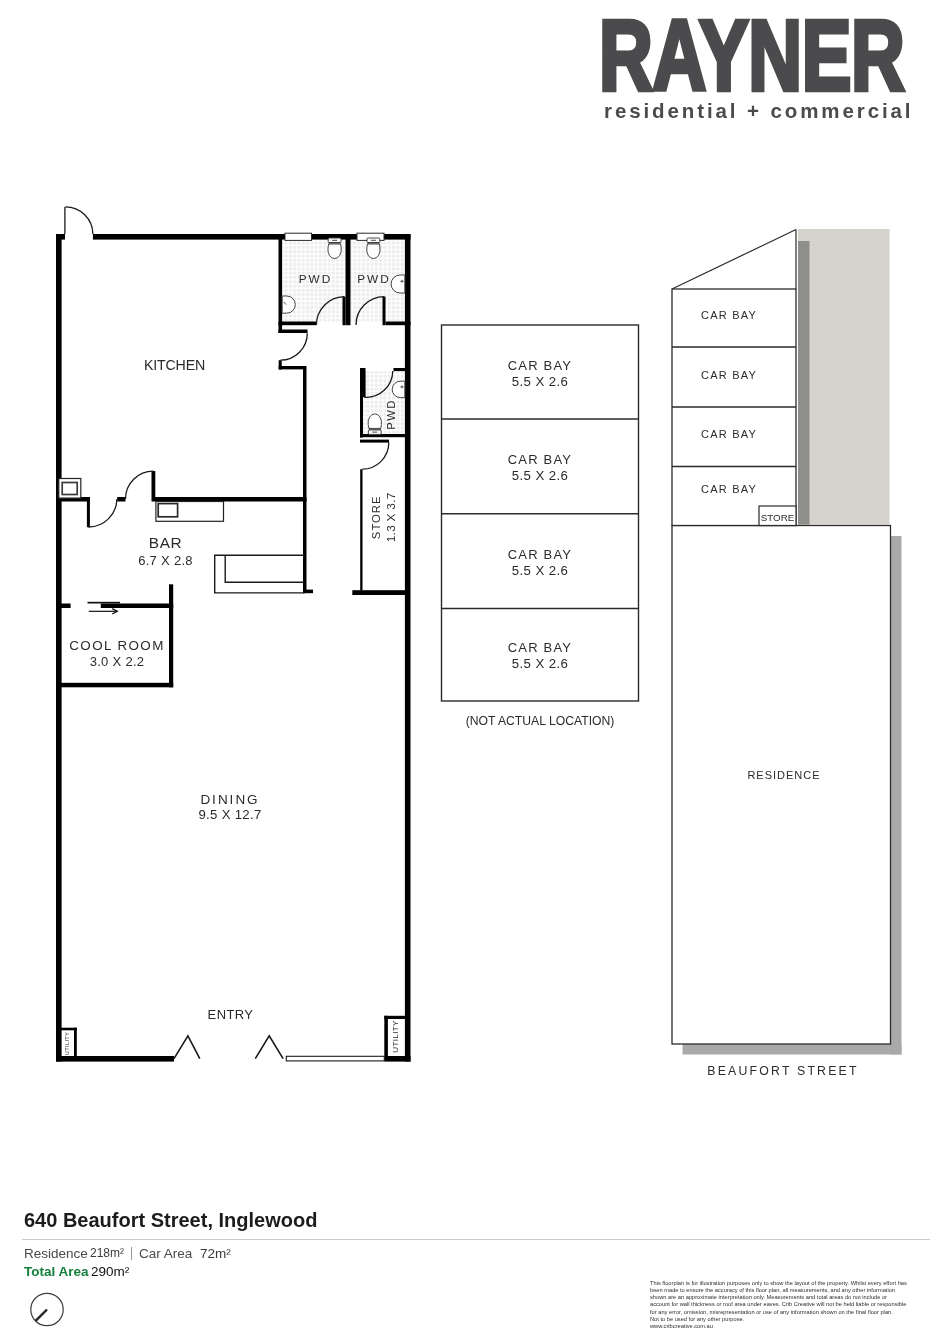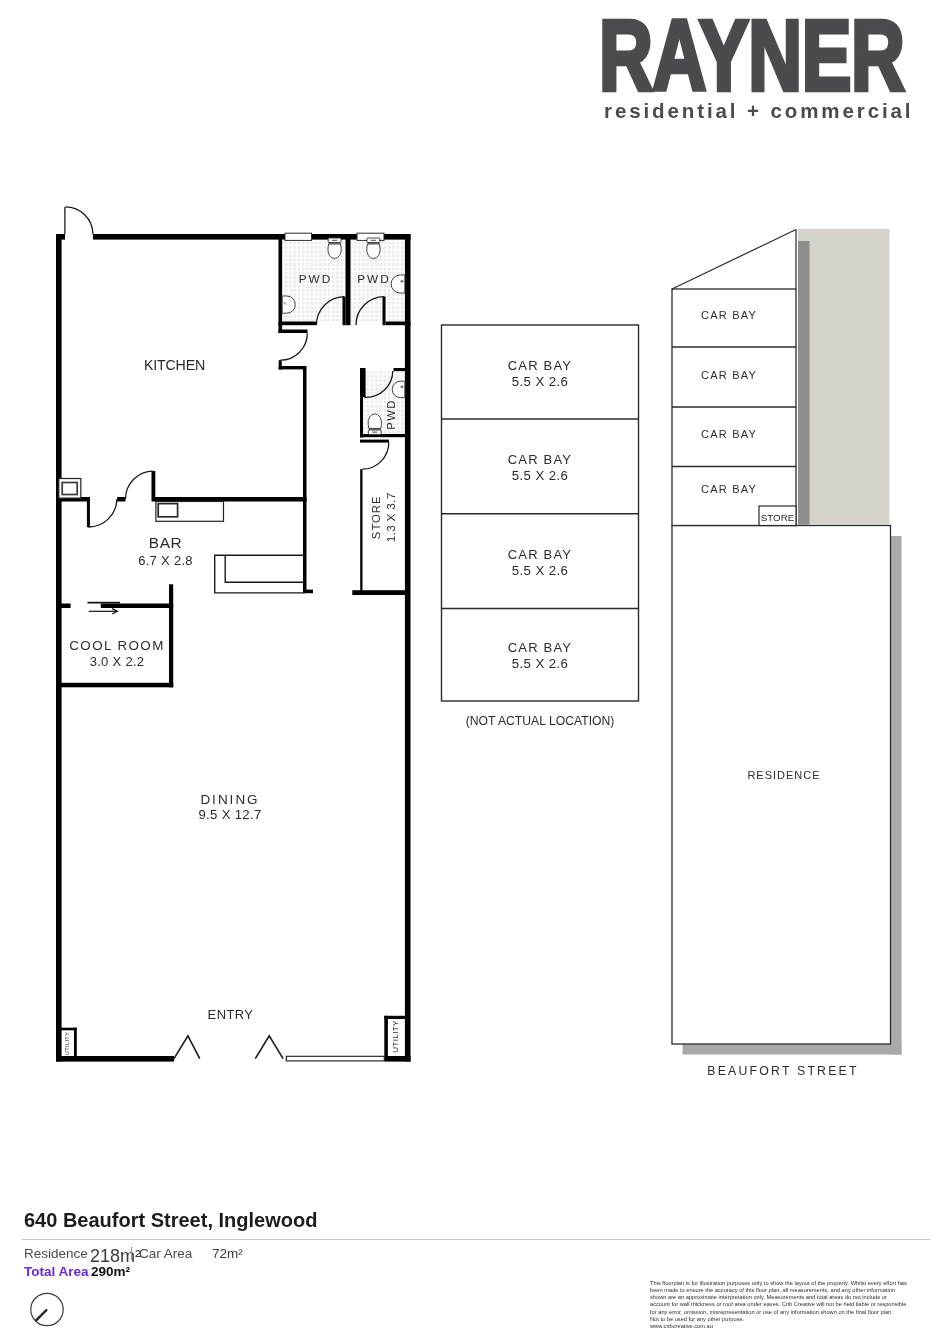--- a/index.html
+++ b/index.html
@@ -301,27 +301,27 @@
     <text x="783" y="1074.5" font-size="12.3" letter-spacing="2.2">BEAUFORT STREET</text>
   </g>
 </g>
 </svg>
 
 <div class="abs" style="left:24px;top:1209px;font-size:20px;font-weight:bold;color:#1c1c1c;">640 Beaufort Street, Inglewood</div>
 
 <div class="abs" style="left:22px;top:1239px;width:908px;height:1px;background:#c9c9c9;"></div>
 
 <div class="abs" style="left:24px;top:1246px;font-size:13.5px;color:#4a4a4a;">Residence</div>
-<div class="abs" style="left:90px;top:1246px;font-size:18px;color:#3a3a3a;">218m²</div>
+<div class="abs" style="left:90px;top:1246px;font-size:12px;color:#3a3a3a;">218m²</div>
 <div class="abs" style="left:131px;top:1247px;width:1px;height:13px;background:#9a9a9a;"></div>
 <div class="abs" style="left:139px;top:1246px;font-size:13.5px;color:#4a4a4a;">Car Area</div>
-<div class="abs" style="left:212px;top:1246px;font-size:13.5px;color:#3a3a3a;">72m²</div>
-
-<div class="abs" style="left:24px;top:1264px;font-size:13.5px;font-weight:bold;color:#6d28d9;">Total Area</div>
-<div class="abs" style="left:91px;top:1264px;font-size:13.5px;font-weight:bold;color:#101010;">290m²</div>
+<div class="abs" style="left:200px;top:1246px;font-size:13.5px;color:#3a3a3a;">72m²</div>
+
+<div class="abs" style="left:24px;top:1264px;font-size:13.5px;font-weight:bold;color:#15803d;">Total Area</div>
+<div class="abs" style="left:91px;top:1264px;font-size:13.5px;font-weight:normal;color:#101010;">290m²</div>
 
 <svg class="abs" style="left:28px;top:1291px;" width="40" height="40" viewBox="0 0 40 40">
   <circle cx="19" cy="18.5" r="16.2" fill="none" stroke="#3d3d3d" stroke-width="1.2"></circle>
   <line x1="7.6" y1="29.9" x2="19" y2="18.5" stroke="#222" stroke-width="2.4"></line>
 </svg>
 
 <div class="abs" style="left:650px;top:1280px;width:300px;font-size:5.7px;line-height:7.15px;color:#2e2e2e;white-space:nowrap;">
 This floorplan is for illustration purposes only to show the layout of the property. Whilst every effort has<br>
 been made to ensure the accuracy of this floor plan, all measurements, and any other information<br>
 shown are an approximate interpretation only. Measurements and total areas do not include or<br>

